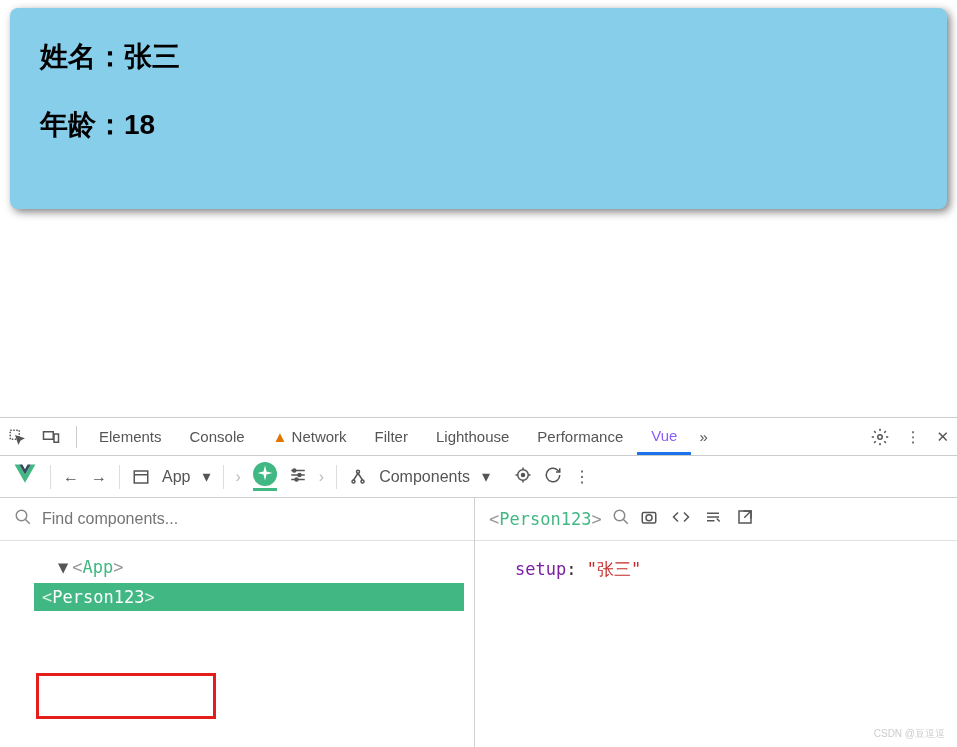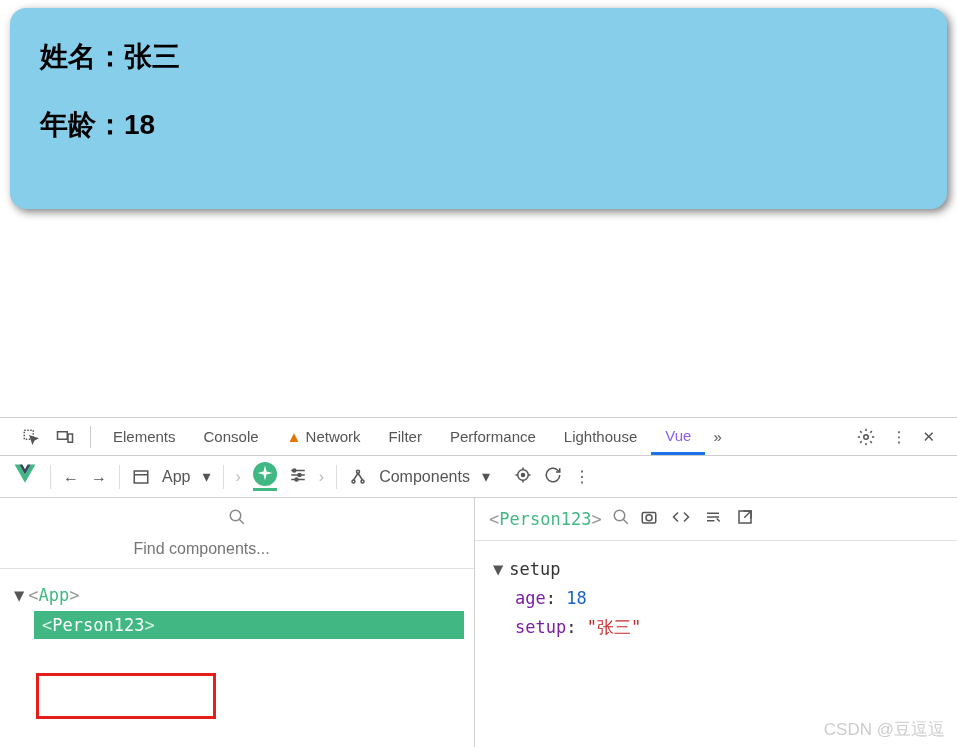--- a/index.html
+++ b/index.html
@@ -1,49 +1,49 @@
 <!DOCTYPE html>
 <html><head>
 <meta charset="utf-8">
 <style>
 * { box-sizing: border-box; margin: 0; padding: 0; }
 body { font-family: Arial, sans-serif; background: #fff; width: 957px; height: 747px; overflow: hidden; }
 
 .card {
   margin: 8px 10px;
   background: #87ceeb;
-  border-radius: 16px;
+  border-radius: 8px;
   padding: 30px 30px 35px 30px;
   box-shadow: 3px 3px 8px rgba(0,0,0,0.5);
 }
 .card h2 { font-size: 28px; font-weight: bold; margin-bottom: 30px; }
 
 .devtools { position: absolute; bottom: 0; left: 0; right: 0; height: 330px; border-top: 1px solid #ccc; background: #fff; }
 
-.tabs { display: flex; align-items: center; height: 38px; border-bottom: 1px solid #ccc; padding: 0 14px; color: #555; font-size: 15px; }
+.tabs { display: flex; align-items: center; height: 38px; border-bottom: 1px solid #ccc; padding: 0 0; color: #555; font-size: 15px; }
 .tabs .icon-btn { padding: 4px 8px; cursor: pointer; display: flex; align-items: center; }
 .tabs .tab { padding: 8px 14px; cursor: pointer; }
 .tabs .tab.active { color: #8b5cf6; border-bottom: 3px solid #1a73e8; }
 .tabs .warn { color: #e37400; }
 .tabs .spacer { flex: 1; }
 
 .toolbar { display: flex; align-items: center; height: 42px; border-bottom: 1px solid #d0d0d0; padding: 0 12px; gap: 12px; color: #555; font-size: 16px; }
 .toolbar .section { display: flex; align-items: center; gap: 12px; }
 .toolbar .compass-active { background: #41b883; border-radius: 50%; width: 24px; height: 24px; display: flex; align-items: center; justify-content: center; color: #fff; border-bottom: 3px solid #41b883; }
 .toolbar .compass-wrap { border-bottom: 3px solid #41b883; padding-bottom: 2px; }
 
 .panels { display: flex; height: calc(100% - 80px); }
 .left-panel { width: 475px; border-right: 1px solid #d0d0d0; }
 .right-panel { flex: 1; }
 
-.search-row { display: flex; align-items: center; padding: 10px 14px; border-bottom: 1px solid #e0e0e0; gap: 10px; color: #888; flex-direction: column; }
+.search-row { display: flex; align-items: center; padding: 10px 14px; border-bottom: 1px solid #e0e0e0; gap: 10px; color: #888; }
 .search-row input { border: none; outline: none; font-size: 16px; flex: 1; color: #555; }
 
 .tree { padding: 14px 10px; font-family: 'Consolas', monospace; font-size: 17px; }
-.tree-row { padding: 2px 4px; }
+.tree-row { padding: 2px 4px; margin-left: 44px; }
 .tree-row .caret { color: #555; margin-right: 4px; }
 .tree-row .tag-bracket { color: #999; }
 .tree-row .component { color: #41b883; }
 .tree-row.selected { background: #41b883; padding: 4px 8px; margin: 4px 0 4px 24px; }
 .tree-row.selected .tag-bracket { color: #d8f0e5; }
 .tree-row.selected .component { color: #fff; }
 .red-box { position: absolute; border: 3px solid #e41f1a; width: 180px; height: 46px; left: 36px; top: 175px; }
 
 .inspector-header { display: flex; align-items: center; padding: 10px 14px; border-bottom: 1px solid #e0e0e0; gap: 10px; font-family: 'Consolas', monospace; font-size: 17px; }
 .inspector-header .tag-bracket { color: #999; }
@@ -52,21 +52,21 @@
 .inspector-header .tool-icons { display: flex; gap: 14px; color: #555; }
 
 .state { padding: 14px 18px; font-family: 'Consolas', monospace; font-size: 17px; line-height: 1.7; }
 .state .caret { color: #555; margin-right: 6px; }
 .state .section-name { color: #333; }
 .state .key { color: #7b1fa2; margin-left: 22px; }
 .state .colon { color: #333; }
 .state .num { color: #1565c0; }
 .state .str { color: #c62828; }
 
-.watermark { position: absolute; bottom: 6px; right: 12px; color: #ccc; font-size: 17px; }
+.watermark { position: absolute; bottom: 6px; right: 12px; color: #ccc; font-size: 10px; }
 
 svg { width: 18px; height: 18px; }
 .vue-logo { width: 26px; height: 26px; }
 </style>
 </head>
 <body>
 
 <div class="card">
   <h2><span>姓名：</span><span>张三</span></h2>
   <h2><span>年龄：</span><span>18</span></h2>
@@ -85,22 +85,22 @@
       <svg viewBox="0 0 24 24" fill="none" stroke="#555" stroke-width="2">
           <rect x="2" y="5" width="13" height="10"></rect>
           <rect x="16" y="8" width="6" height="11"></rect>
         </svg>
     </span>
     <span style="width:1px;height:22px;background:#ccc;margin:0 8px"></span>
     <span class="tab">Elements</span>
     <span class="tab">Console</span>
     <span class="tab"><span class="warn">▲ </span><span>Network</span></span>
     <span class="tab">Filter</span>
+    <span class="tab">Lighthouse</span>
     <span class="tab">Performance</span>
-    <span class="tab">Lighthouse</span>
     <span class="tab active">Vue</span>
     <span class="icon-btn">»</span>
     <span class="spacer"></span>
     <span class="icon-btn">
       <svg viewBox="0 0 24 24" fill="none" stroke="#555" stroke-width="2">
           <circle cx="12" cy="12" r="3"></circle>
           <path d="M12 1v3M12 20v3M4.2 4.2l2.1 2.1M17.7 17.7l2.1 2.1M1 12h3M20 12h3M4.2 19.8l2.1-2.1M17.7 6.3l2.1-2.1"></path>
         </svg>
     </span>
     <span class="icon-btn">⋮</span>
@@ -225,22 +225,20 @@
                 <polyline points="17 14 21 18"></polyline>
               </svg></span>
           <span><svg viewBox="0 0 24 24" fill="none" stroke="#555" stroke-width="2">
                 <rect x="4" y="4" width="16" height="16"></rect>
                 <polyline points="10 4 20 4 20 14"></polyline>
                 <line x1="20" y1="4" x2="11" y2="13"></line>
               </svg></span>
         </span>
       </div>
       <div class="state">
-        <div><span class="caret">▼</span><span class="section-name">setup</span></div>
-        <div><span class="key">age</span><span class="colon">: </span><span class="num">18</span></div>
         <div><span class="key">setup</span><span class="colon">: </span><span class="str">"张三"</span></div>
       </div>
     </div>
   </div>
 
 </div>
 
 <div class="watermark">CSDN @豆逗逗</div>
 
 </body></html>

